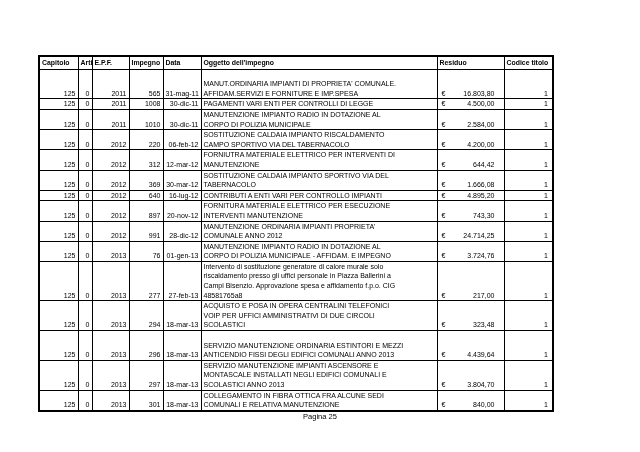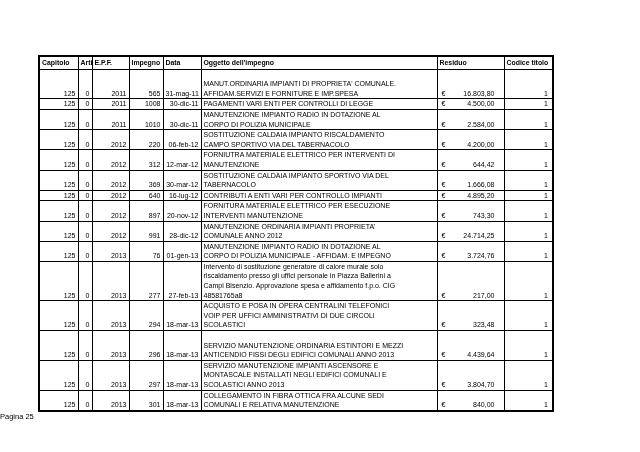--- a/index.html
+++ b/index.html
@@ -67,21 +67,21 @@
   }
   td.codice {
     text-align: right;
     padding-right: 4px;
   }
   .page-footer {
     position: absolute;
     top: 412px;
     left: 0;
     width: 640px;
-    text-align: left;
+    text-align: center;
     font-size: 7.5px;
   }
 </style>
 </head>
 <body>
 
 <table class="report-table">
   <colgroup>
     <col style="width:39px">
     <col style="width:14px">

